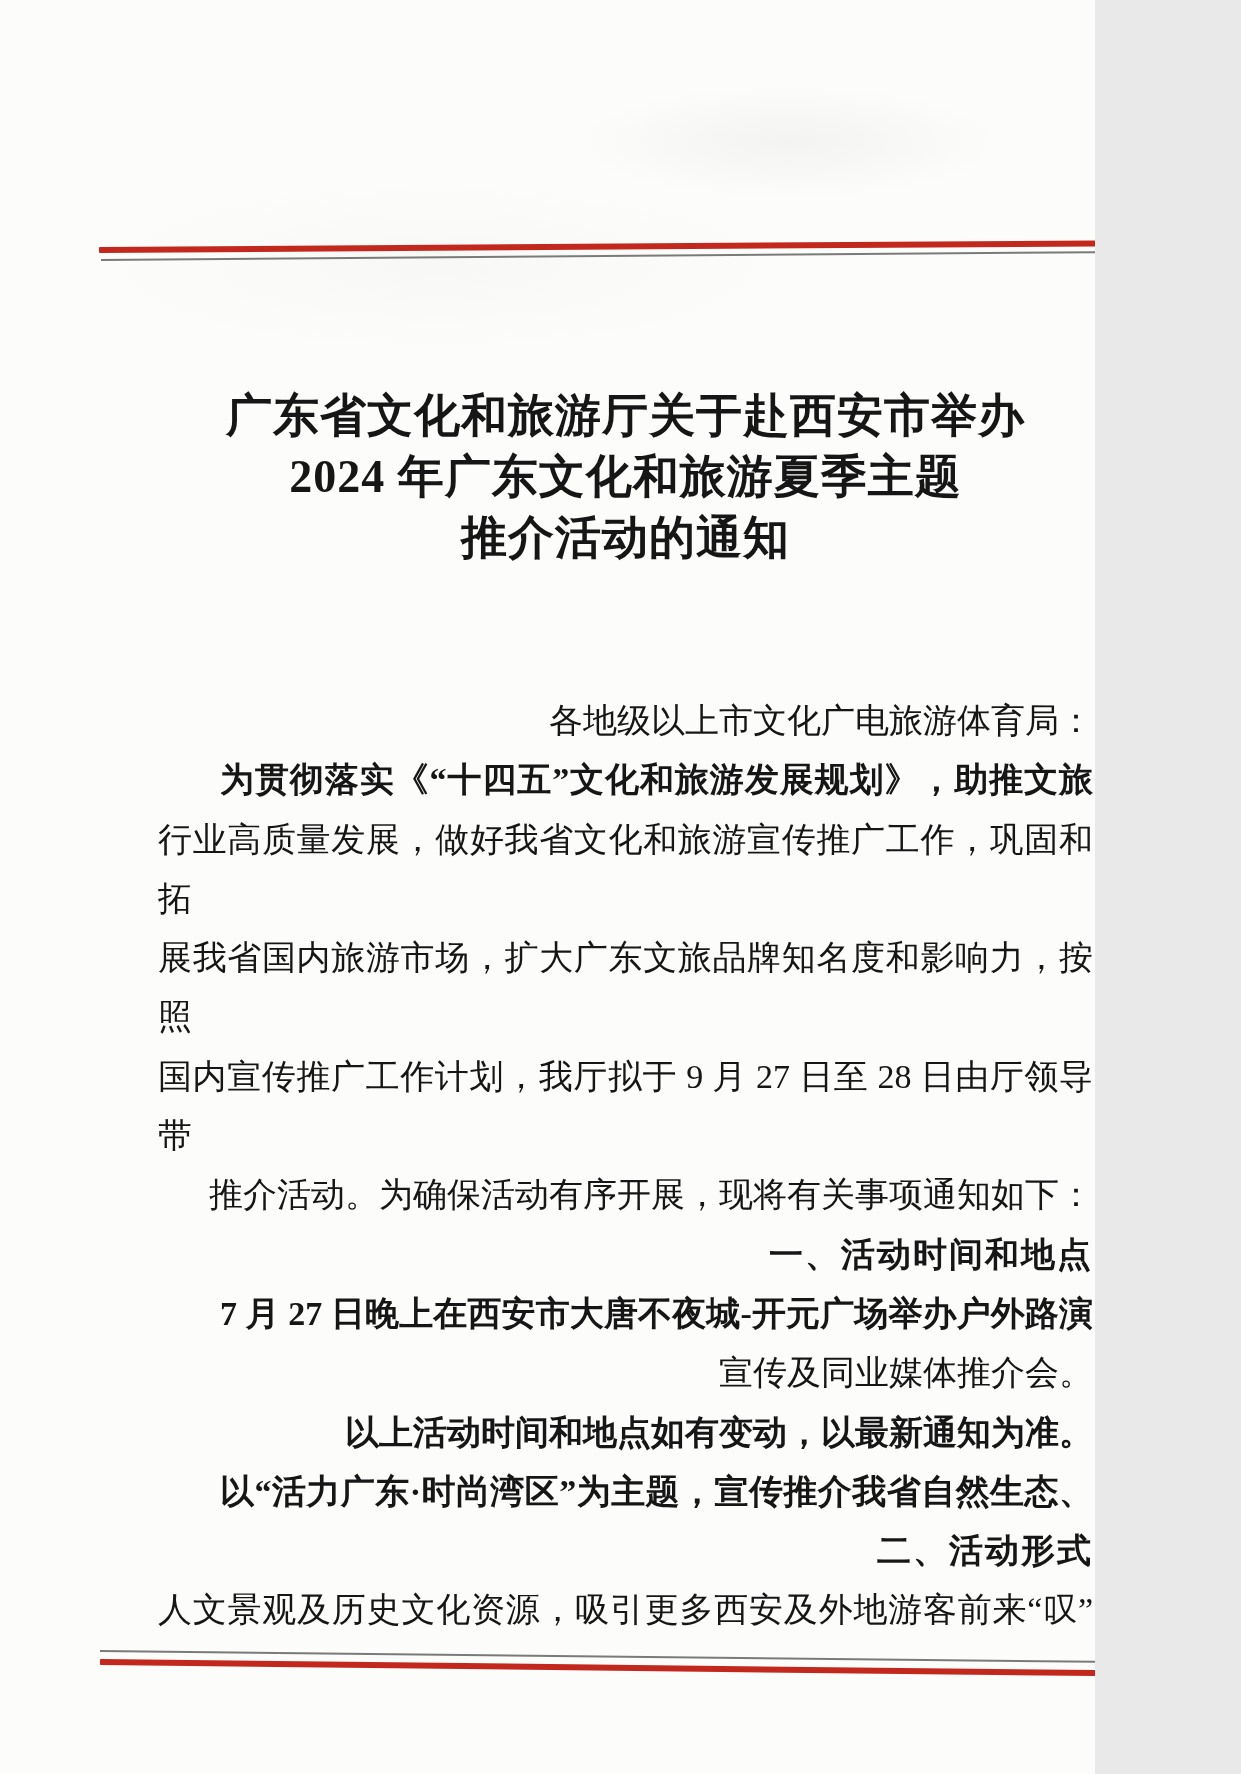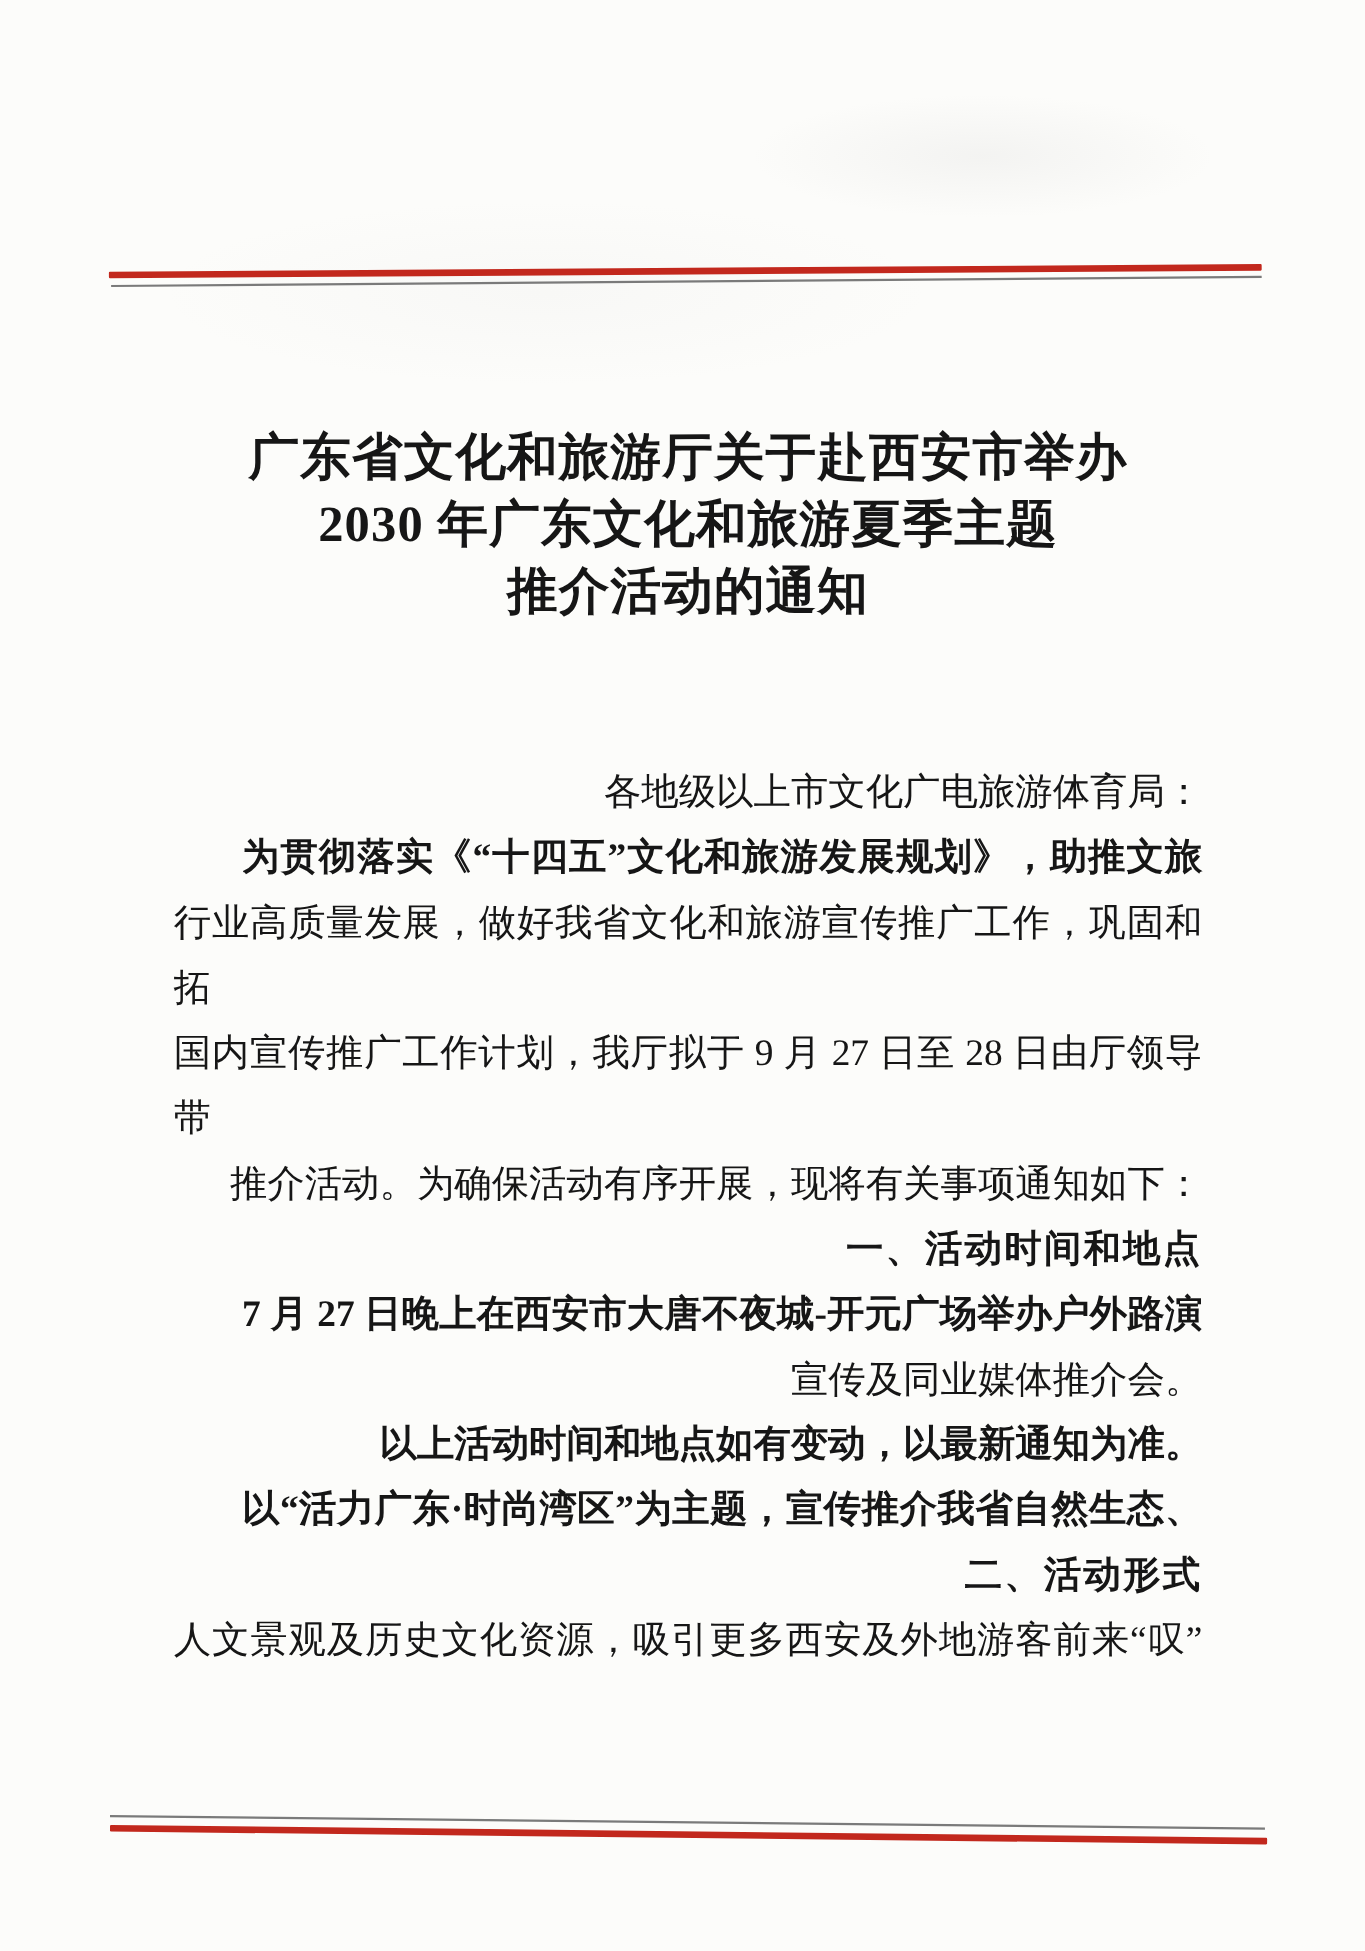--- a/index.html
+++ b/index.html
@@ -6,21 +6,21 @@
     --rule-red:#c2281d;
     --rule-gray:#7a7a7a;
     --ink:#161616;
     --paper:#fcfcfa;
   }
   *{margin:0;padding:0;box-sizing:border-box;}
   html,body{width:1241px;background:#e9e9e9;}
   body{font-family:"Liberation Serif","DejaVu Serif",serif;}
   .page{
     position:relative;
-    width:1241px;height:1774px;
+    width:1095px;height:1774px;
     background:var(--paper);
     overflow:hidden;
   }
   
   .page::before{
     content:"";position:absolute;inset:0;
     background:
       radial-gradient(ellipse 300px 80px at 72% 8%, rgba(180,180,180,0.12), transparent 70%),
       radial-gradient(ellipse 500px 120px at 40% 15%, rgba(200,200,200,0.08), transparent 70%);
     pointer-events:none;
@@ -58,28 +58,29 @@
 </head>
 <body>
 
 <div class="page">
 
   <div class="rule rule-top-red"></div>
   <div class="rule rule-top-gray"></div>
 
   <div class="title">
     <div class="title-line">广东省文化和旅游厅关于赴西安市举办</div>
-    <div class="title-line">2030 年广东文化和旅游夏季主题</div>
+    <div class="title-line">2024 年广东文化和旅游夏季主题</div>
     <div class="title-line">推介活动的通知</div>
   </div>
 
   <div class="doc-body">
     <div class="line">各地级以上市文化广电旅游体育局：</div>
     <div class="line indent just">为贯彻落实《“十四五”文化和旅游发展规划》，助推文旅</div>
     <div class="line just">行业高质量发展，做好我省文化和旅游宣传推广工作，巩固和拓</div>
+    <div class="line just">展我省国内旅游市场，扩大广东文旅品牌知名度和影响力，按照</div>
     <div class="line just">国内宣传推广工作计划，我厅拟于 9 月 27 日至 28 日由厅领导带</div>
     <div class="line">推介活动。为确保活动有序开展，现将有关事项通知如下：</div>
     <div class="line indent heading">一、活动时间和地点</div>
     <div class="line indent just">7 月 27 日晚上在西安市大唐不夜城-开元广场举办户外路演</div>
     <div class="line">宣传及同业媒体推介会。</div>
     <div class="line indent">以上活动时间和地点如有变动，以最新通知为准。</div>
     <div class="line indent just">以“活力广东·时尚湾区”为主题，宣传推介我省自然生态、</div>
     <div class="line indent heading">二、活动形式</div>
     <div class="line just">人文景观及历史文化资源，吸引更多西安及外地游客前来“叹”</div>
   </div>

